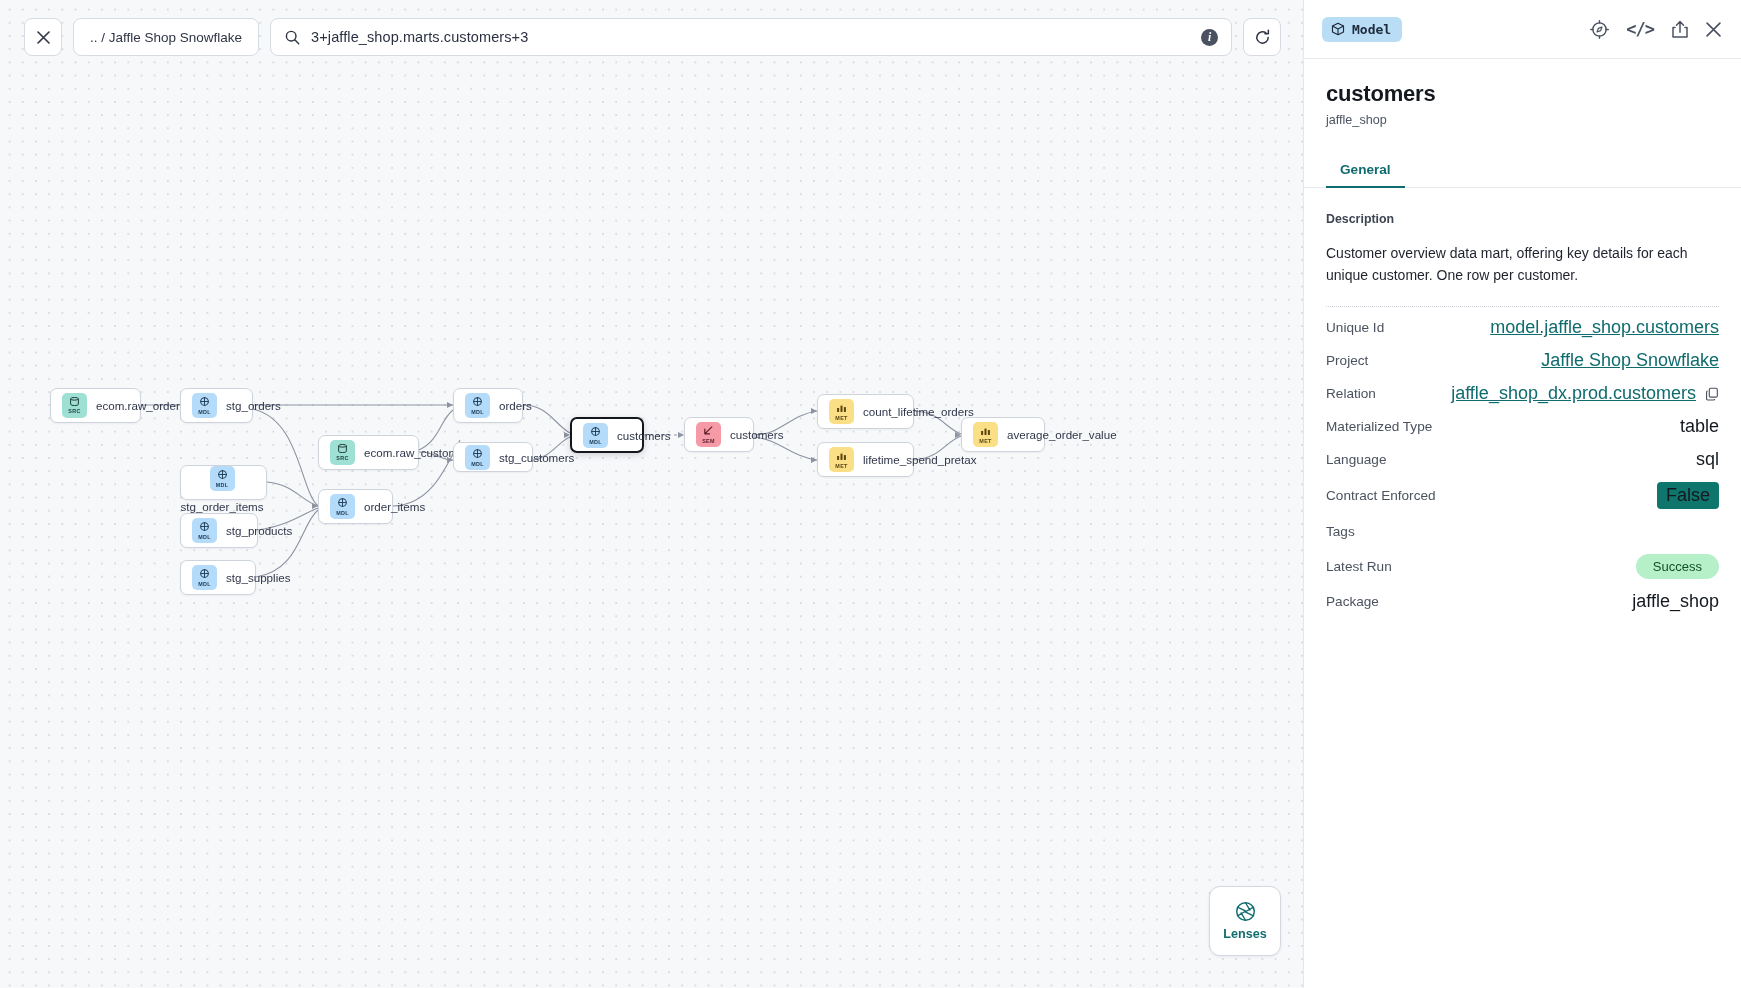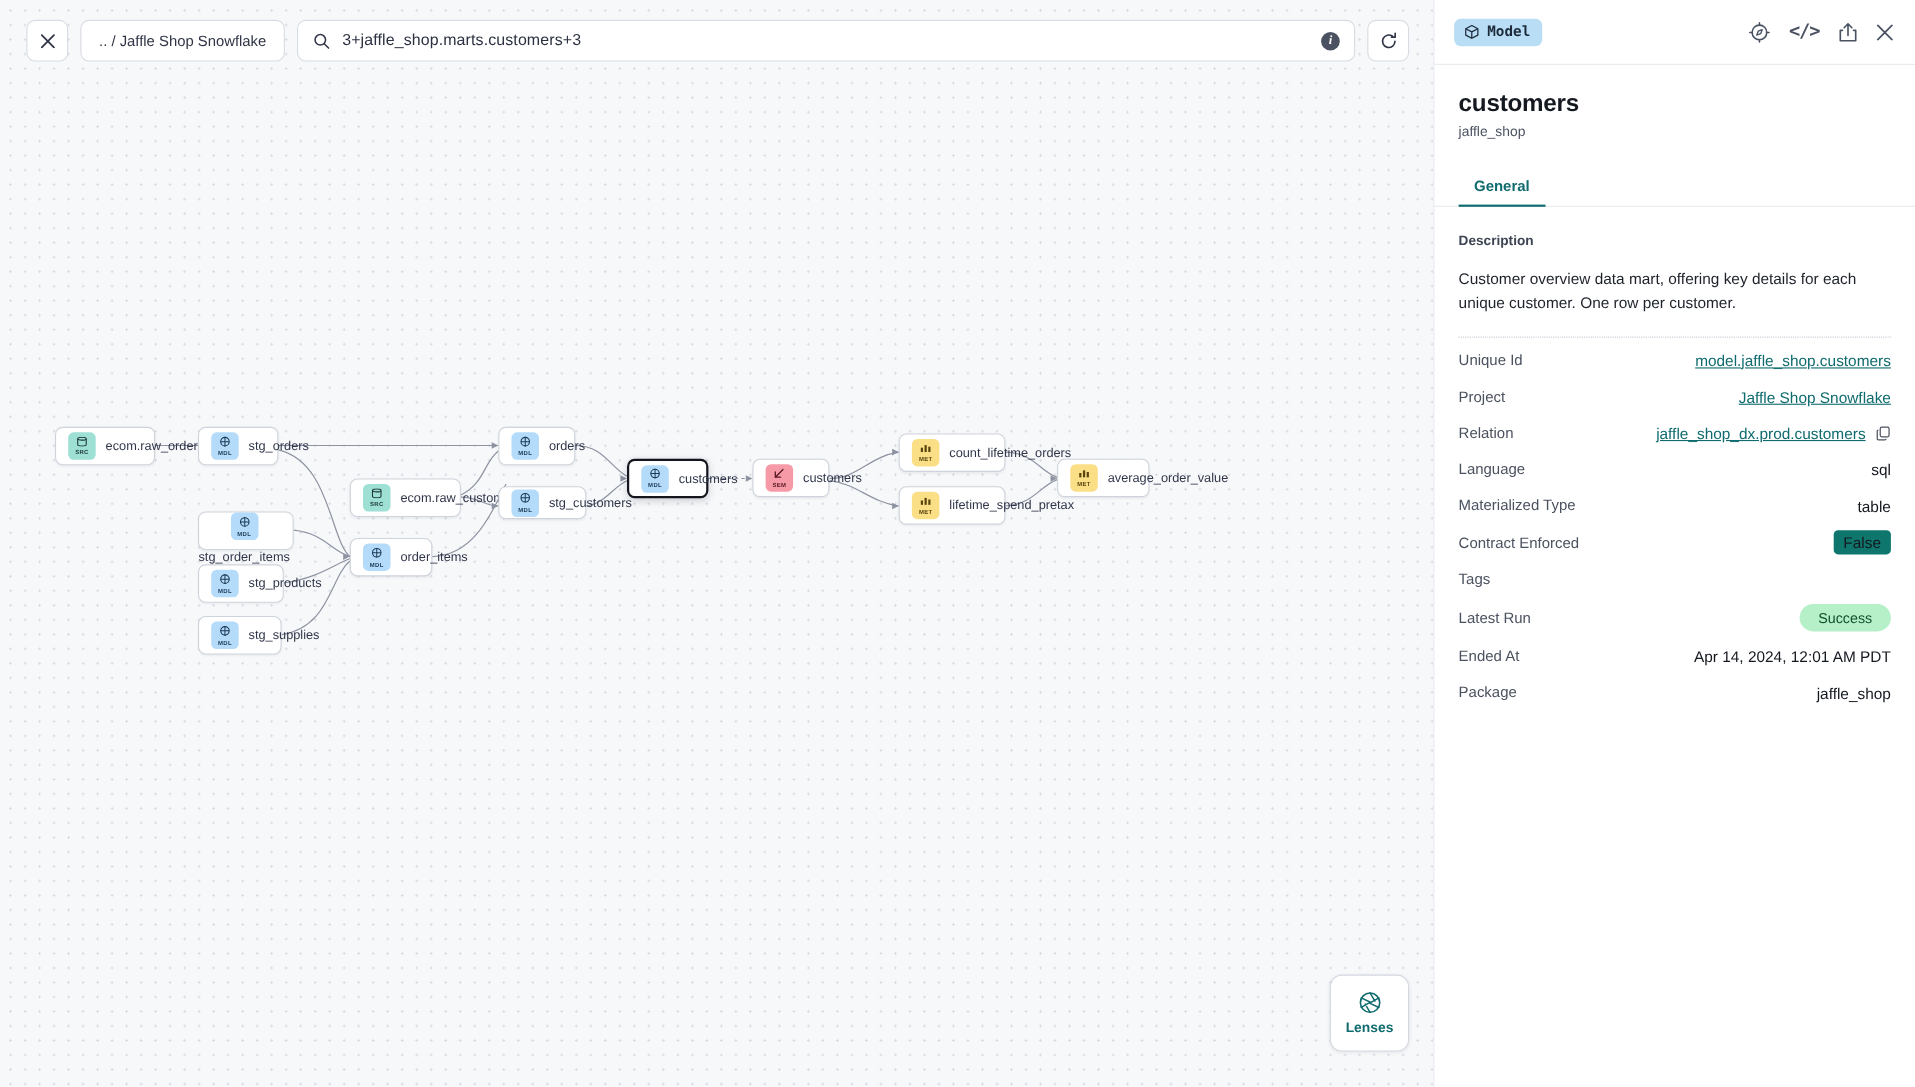--- a/index.html
+++ b/index.html
@@ -130,21 +130,21 @@
   .panel-body { padding: 24px 22px 0 22px; overflow-y: auto; }
   .sec-label { font-size: 12.4px; font-weight: 700; color: #3d4452; }
   .desc { font-size: 14px; line-height: 1.58; color: #1e222b; margin-top: 16px; }
   .divider { border-bottom: 1px dotted #c9ced7; margin: 20px 0 4px 0; }
 
   .row {
     display: flex; align-items: center; justify-content: space-between;
     min-height: 33px; padding: 6px 0; gap: 14px;
   }
   .row-key { font-size: 13.6px; color: #4b525f; white-space: nowrap; }
-  .row-val { font-size: 14px; color: #14181f; text-align: right; }
+  .row-val { font-size: 18px; color: #14181f; text-align: right; }
   .row-val.link { color: #0f6b6e; text-decoration: underline; cursor: pointer; }
   .row-val.pill-gray { background: #0f766e; border-radius: 4px; padding: 3px 9px; }
   .row-val.pill-green { background: #b6f0c8; color: #10502c; border-radius: 13px; padding: 5px 17px; font-size: 13px; }
   .val-wrap { display: flex; align-items: center; gap: 9px; justify-content: flex-end; }
   .copy-ico { cursor: pointer; color: #4b525f; display: flex; }
 </style>
 </head>
 <body>
 
 <div id="app">
@@ -424,53 +424,47 @@
               <div class="row-val link">jaffle_shop_dx.prod.customers</div>
               <span class="copy-ico">
                 <svg width="14" height="14" viewBox="0 0 15 15">
                   <rect x="4.6" y="1.4" width="8.6" height="9.4" rx="1.5" fill="none" stroke="currentColor" stroke-width="1.2"></rect>
                   <path d="M10.3 12.8 C10.3 13.5 9.8 13.9 9.2 13.9 L2.8 13.9 C2.2 13.9 1.7 13.5 1.7 12.8 L1.7 5.4 C1.7 4.8 2.2 4.3 2.8 4.3" fill="none" stroke="currentColor" stroke-width="1.2"></path>
                 </svg>
               </span>
             </div>
           </div>
           <div class="row">
+            <div class="row-key">Materialized Type</div>
+            <div class="val-wrap">
+              <div class="row-val">table</div>
+            </div>
+          </div>
+          <div class="row">
             <div class="row-key">Language</div>
             <div class="val-wrap">
               <div class="row-val">sql</div>
             </div>
           </div>
           <div class="row">
-            <div class="row-key">Materialized Type</div>
-            <div class="val-wrap">
-              <div class="row-val">table</div>
-            </div>
-          </div>
-          <div class="row">
             <div class="row-key">Contract Enforced</div>
             <div class="val-wrap">
               <div class="row-val pill-gray">False</div>
             </div>
           </div>
           <div class="row">
             <div class="row-key">Tags</div>
             <div class="val-wrap">
               <div class="row-val"></div>
             </div>
           </div>
           <div class="row">
             <div class="row-key">Latest Run</div>
             <div class="val-wrap">
               <div class="row-val pill-green">Success</div>
-            </div>
-          </div>
-          <div class="row">
-            <div class="row-key">Ended At</div>
-            <div class="val-wrap">
-              <div class="row-val">Apr 14, 2024, 12:01 AM PDT</div>
             </div>
           </div>
           <div class="row">
             <div class="row-key">Package</div>
             <div class="val-wrap">
               <div class="row-val">jaffle_shop</div>
             </div>
           </div>
         </div>
     </div>

